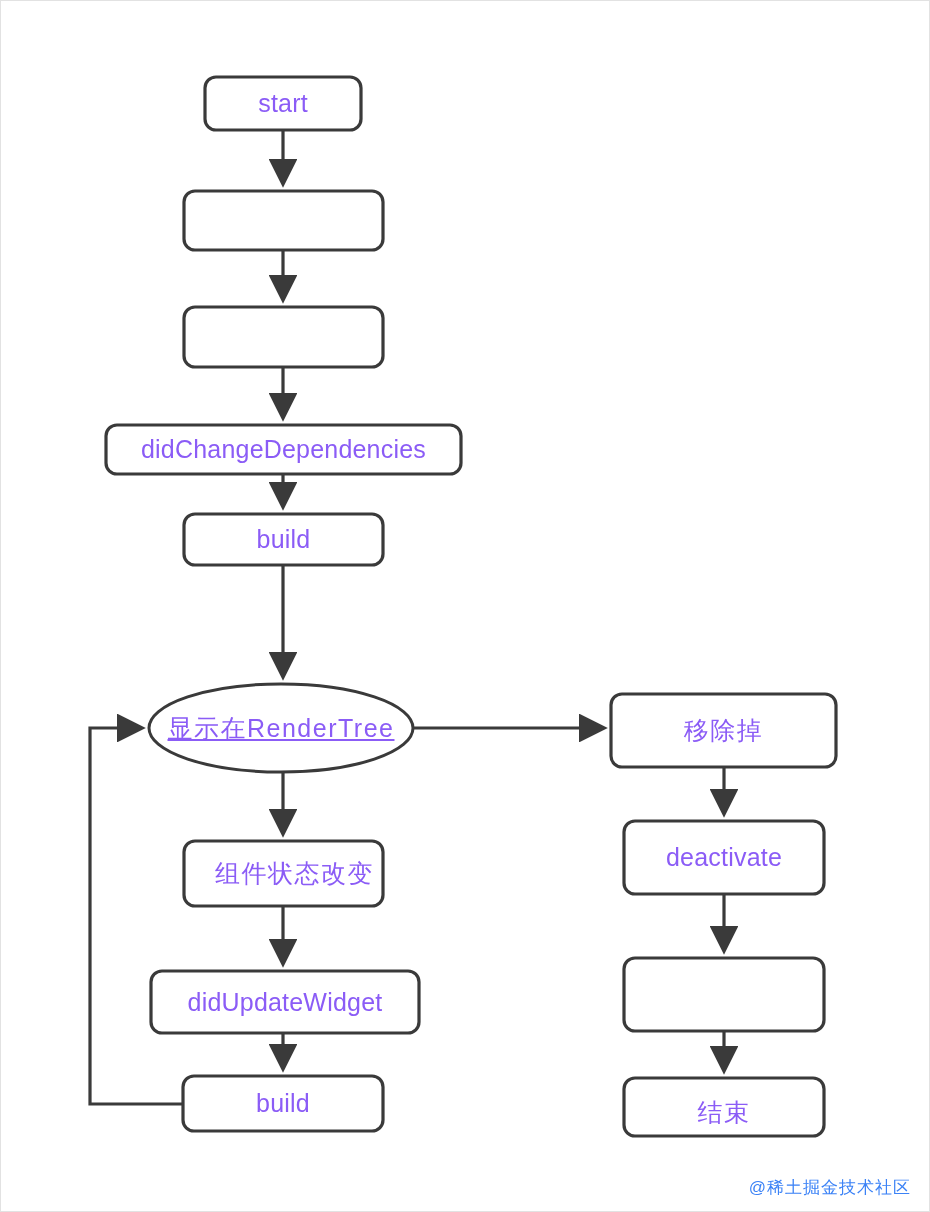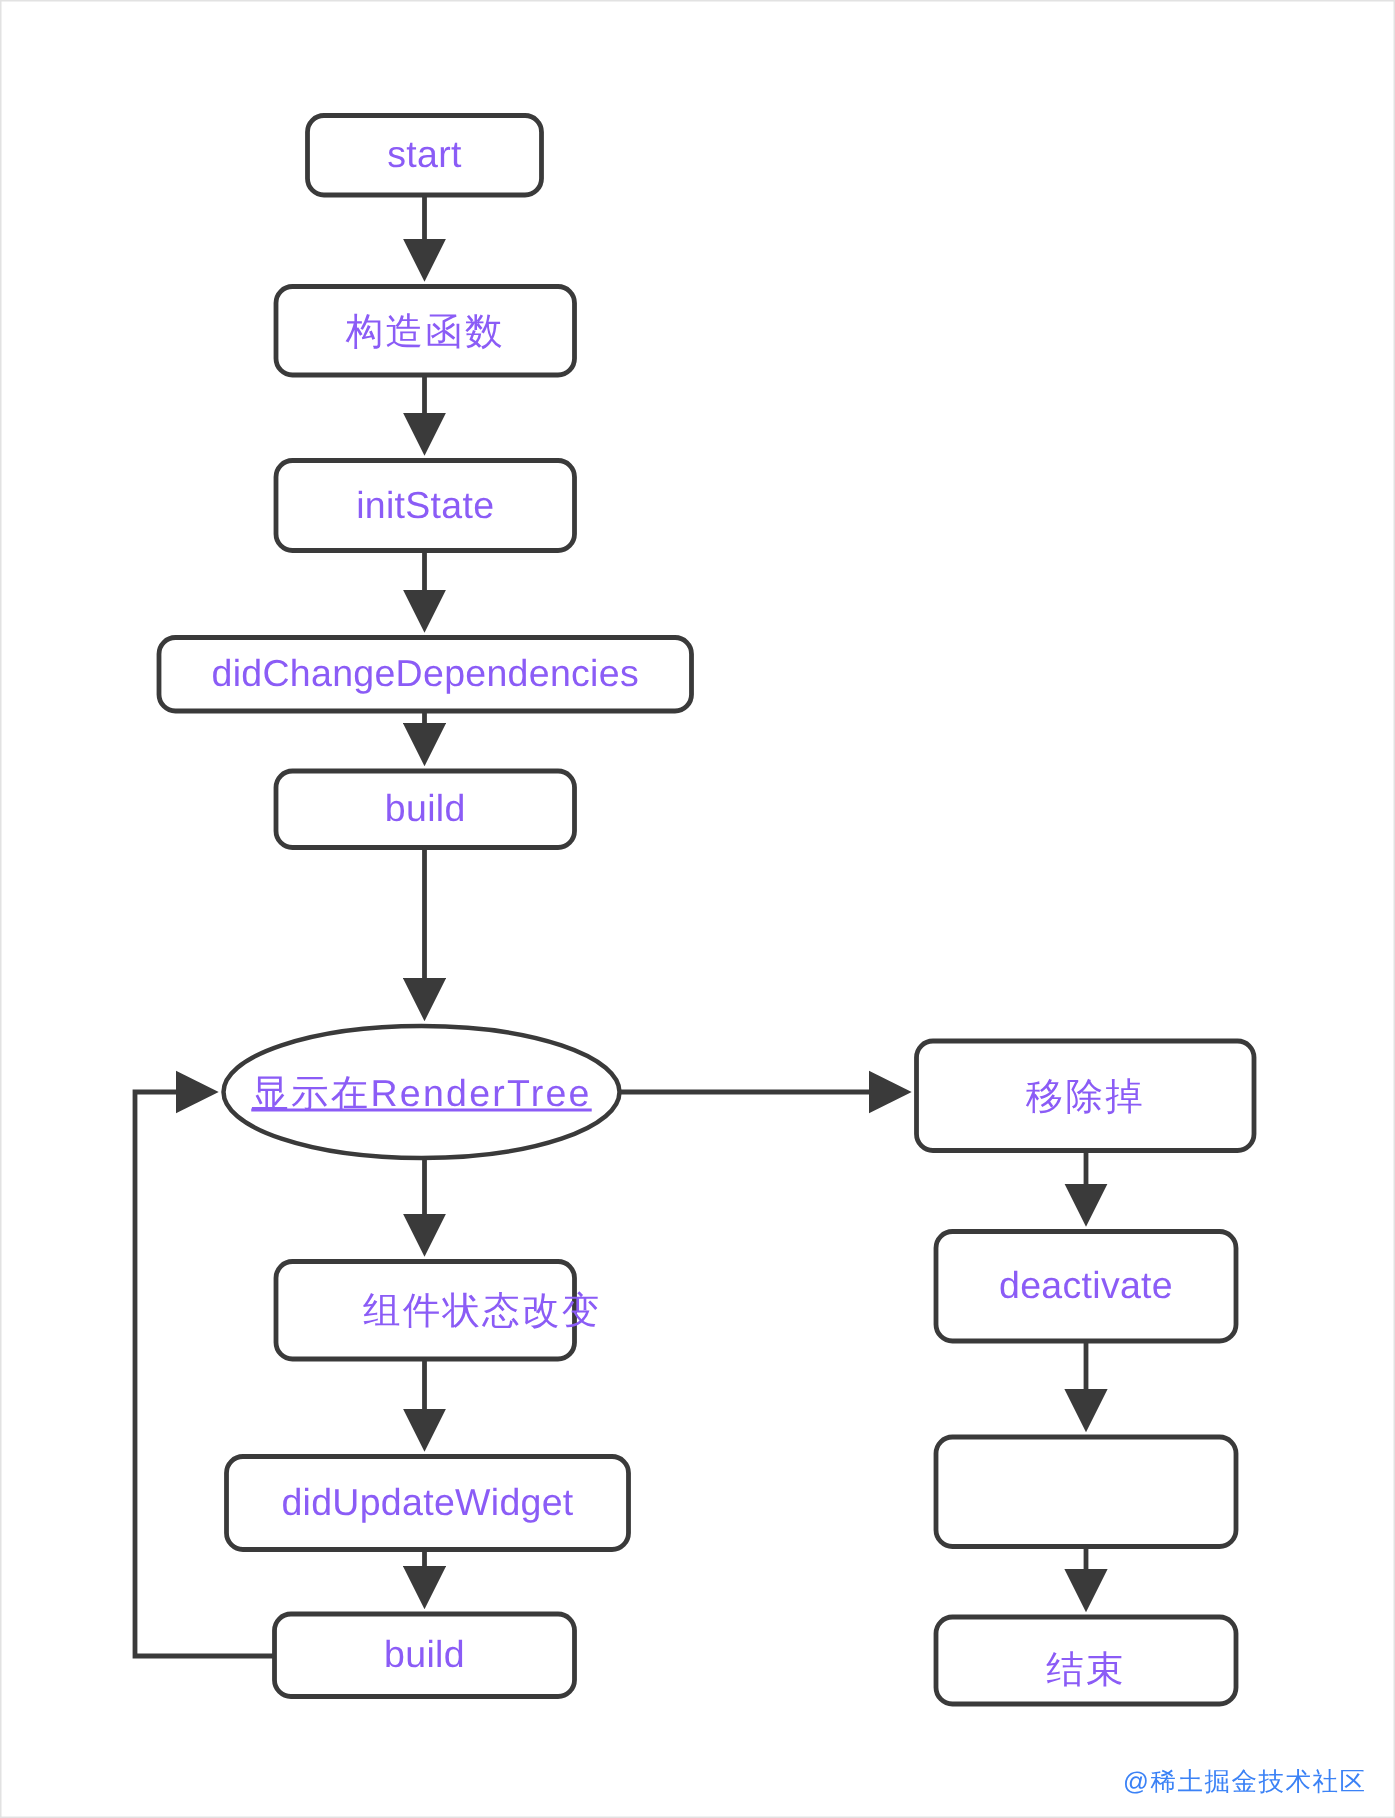--- a/index.html
+++ b/index.html
@@ -91,26 +91,24 @@
       <path d="M 282 1032 L 282 1067" marker-end="url(#arrow)"></path>
       <path d="M 182 1103 L 89 1103 L 89 727 L 140 727" marker-end="url(#arrow)"></path>
       <path d="M 412 727 L 602 727" marker-end="url(#arrow)"></path>
       <path d="M 723 766 L 723 812" marker-end="url(#arrow)"></path>
       <path d="M 723 893 L 723 949" marker-end="url(#arrow)"></path>
       <path d="M 723 1030 L 723 1069" marker-end="url(#arrow)"></path>
     </g>
   </svg>
 
   <div class="node-label" style="left:204px; top:76px;   width:156px; height:53px;">start</div>
-  <div class="node-label cn" style="left:183px; top:190px;  width:199px; height:59px;">构造函数</div>
-  <div class="node-label" style="left:183px; top:306px;  width:199px; height:60px;">initState</div>
   <div class="node-label" style="left:105px; top:424px;  width:355px; height:49px;">didChangeDependencies</div>
   <div class="node-label" style="left:183px; top:513px;  width:199px; height:51px;">build</div>
   <div class="node-label cn" style="left:148px; top:683px;  width:264px; height:88px;text-decoration:underline;">显示在RenderTree</div>
-  <div class="node-label cn" style="left:183px; top:840px;  width:221px; height:65px;margin-left:27px;">组件状态改变</div>
+  <div class="node-label cn" style="left:183px; top:840px;  width:221px; height:65px;">组件状态改变</div>
   <div class="node-label" style="left:150px; top:970px;  width:268px; height:62px;">didUpdateWidget</div>
   <div class="node-label" style="left:182px; top:1075px; width:200px; height:55px;">build</div>
   <div class="node-label cn" style="left:610px; top:693px;  width:225px; height:73px;">移除掉</div>
   <div class="node-label" style="left:623px; top:820px;  width:200px; height:73px;">deactivate</div>
   <div class="node-label cn" style="left:623px; top:1077px; width:200px; height:68px;">结束</div>
 
   <div class="watermark">@稀土掘金技术社区</div>
 
 </div>
 

